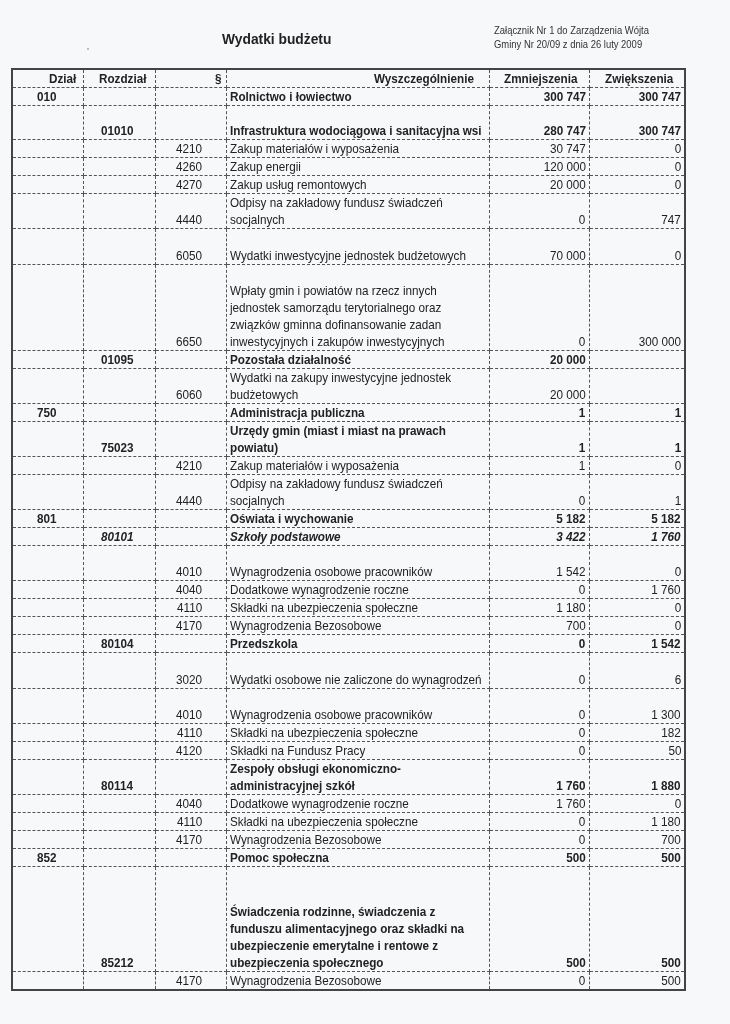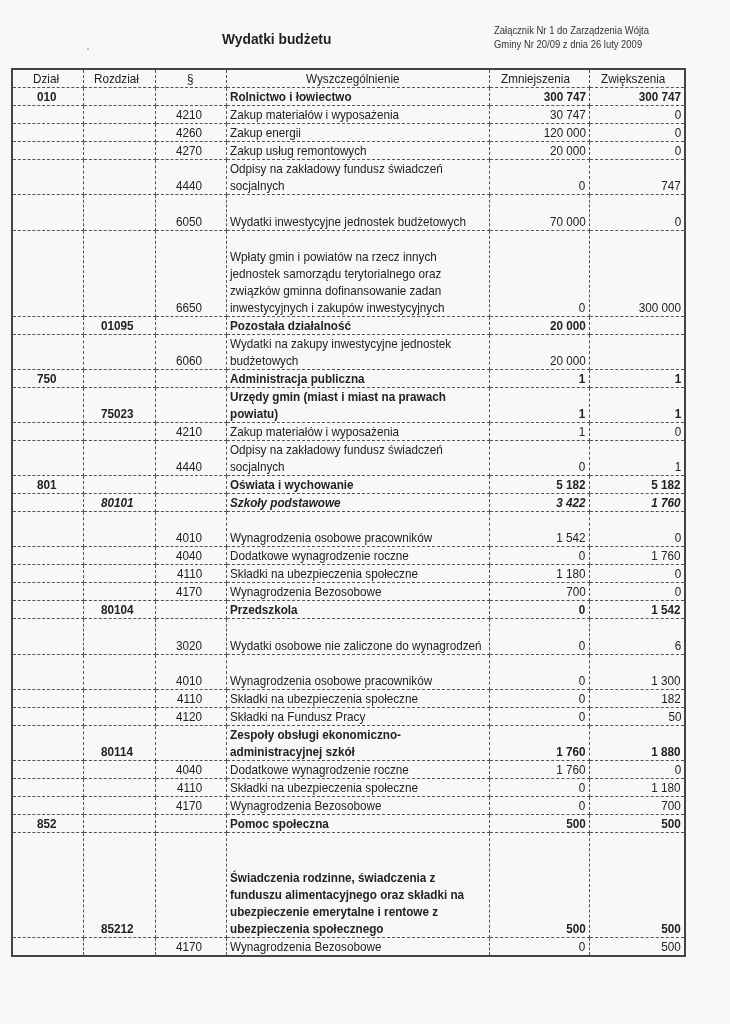--- a/index.html
+++ b/index.html
@@ -26,21 +26,21 @@
     font-size:13px;
   }
   table.budget td, table.budget th {
     border:1px dashed #555;
     padding:0 3px;
     vertical-align:bottom;
     line-height:17px;
     overflow:hidden;
   }
   table.budget th {
-    font-weight:normal; height:17px; text-align:center;
+    font-weight:bold; height:17px; text-align:right;
   }
   th.c-dzial, th.c-rozdzial, th.c-par { text-align:center; }
   td.c-dzial, td.c-rozdzial { text-align:center; font-weight:bold; }
   td.c-par { text-align:center; vertical-align:middle; }
   td.num { text-align:right; }
   tr.bold td.c-desc, tr.bold td.num { font-weight:bold; }
   .txt { display:inline-block; transform:scaleX(0.9); transform-origin:left; white-space:nowrap; }
   td.num .txt { transform-origin:right; }
   td.c-desc .wrap { display:block; transform:scaleX(0.9); transform-origin:left; width:111%; white-space:normal; }
 </style>
@@ -75,20 +75,30 @@
       <tr class="bold" style="height: 17px;">
         <td class="c-dzial"><span class="txt">010</span></td>
         <td class="c-rozdzial"><span class="txt"></span></td>
         <td class="c-par"><span class="txt"></span></td>
         <td class="c-desc">
           <span class="wrap">Rolnictwo i łowiectwo</span>
         </td>
         <td class="num c-zmn"><span class="txt">300 747</span></td>
         <td class="num c-zwi"><span class="txt">300 747</span></td>
       </tr>
+      <tr class="bold" style="height: 34px;">
+        <td class="c-dzial"><span class="txt"></span></td>
+        <td class="c-rozdzial"><span class="txt">01010</span></td>
+        <td class="c-par"><span class="txt"></span></td>
+        <td class="c-desc">
+          <span class="wrap">Infrastruktura wodociągowa i sanitacyjna wsi</span>
+        </td>
+        <td class="num c-zmn"><span class="txt">280 747</span></td>
+        <td class="num c-zwi"><span class="txt">300 747</span></td>
+      </tr>
       <tr style="height: 17px;">
         <td class="c-dzial"><span class="txt"></span></td>
         <td class="c-rozdzial"><span class="txt"></span></td>
         <td class="c-par"><span class="txt">4210</span></td>
         <td class="c-desc">
           <span class="wrap">Zakup materiałów i wyposażenia</span>
         </td>
         <td class="num c-zmn"><span class="txt">30 747</span></td>
         <td class="num c-zwi"><span class="txt">0</span></td>
       </tr>

